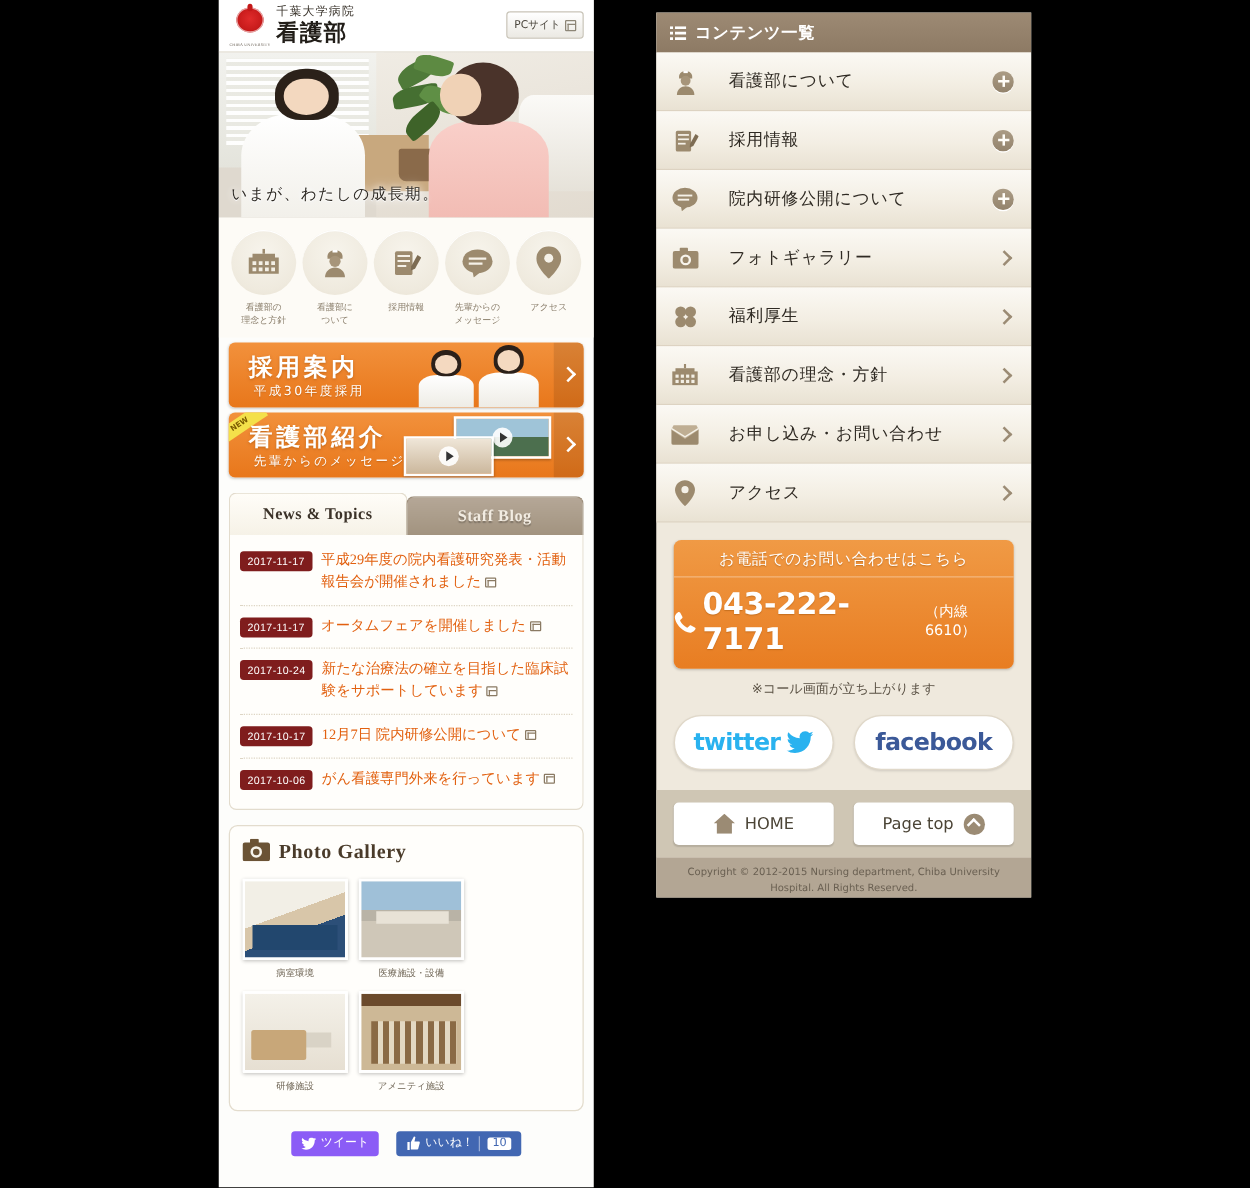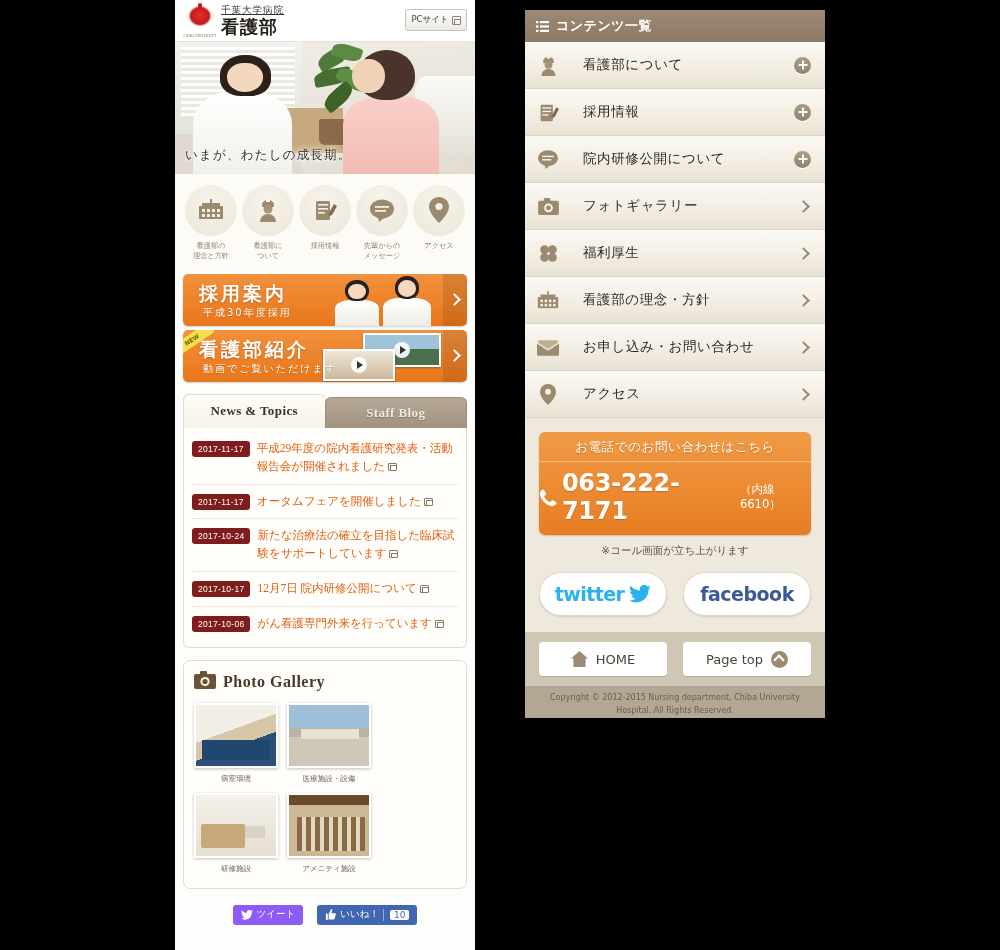--- a/index.html
+++ b/index.html
@@ -32,21 +32,21 @@
   .logo-mark .seal:before{
     content:""; position:absolute; left:50%; top:-3px; width:4px; height:6px;
     background:#c31818; transform:translateX(-50%) rotate(0deg); border-radius:2px;
   }
   .logo-mark .uniname {
     position:absolute; left:0; bottom:0; width:34px; text-align:center;
     font-size:3.2px; letter-spacing:.2px; color:#6b6257; line-height:1.25;
     font-family:"Liberation Serif",serif;
   }
   .brand { margin-left:4px; line-height:1; }
-  .brand .sub { font-size:9.5px; color:#3a342c; letter-spacing:1px; margin-bottom:3px;text-decoration:underline; }
+  .brand .sub { font-size:9.5px; color:#3a342c; letter-spacing:1px; margin-bottom:3px; }
   .brand .main { font-size:18px; color:#211d18; letter-spacing:1px; font-weight:bold; }
   #pc-site-button {
     position:absolute; right:8px; top:9px;
     width:62px; height:22px; border:1px solid #c9c4b8; border-radius:3px;
     background:linear-gradient(#ffffff,#ebe9e3);
     display:flex; align-items:center; justify-content:center; gap:3px;
     font-size:8.5px; color:#4b463d;
   }
   #pc-site-button .ext {
     width:9px;height:9px;border:1px solid #8d8给;border:1px solid #8d8677;border-radius:1px;
@@ -461,21 +461,21 @@
       <div id="new-ribbon">NEW</div>
       <div class="thumbs">
         <div class="vth vth1">
             <div class="playbtn"></div>
           </div>
         <div class="vth vth2">
             <div class="playbtn"></div>
           </div>
       </div>
       <div class="b-title">看護部紹介</div>
-      <div class="b-sub">動画でご覧いただけます</div>
+      <div class="b-sub">先輩からのメッセージ</div>
       <div class="arrow-cap"></div>
     </div>
 
     <div id="news-box">
       <div id="news-tabs">
         <div class="news-tab" id="tab-news">News &amp; Topics</div>
         <div class="news-tab" id="tab-blog">Staff Blog</div>
       </div>
       <div id="news-list">
         <div class="news-row">
@@ -681,21 +681,21 @@
       <span class="chev"></span>
     </div>
 
     <div id="contact-area">
       <div id="phone-box">
         <div id="phone-head">お電話でのお問い合わせはこちら</div>
         <div id="phone-num-row">
           <svg width="19" height="19" viewBox="0 0 20 20" aria-hidden="true">
             <path d="M4.2 1.2C3 1.6 1.2 3.6 1 5.3c-.3 2.8 1.9 7 4.6 9.7 2.7 2.7 6.9 4.9 9.7 4.6 1.7-.2 3.7-2 4.1-3.2.2-.6-.1-1-.6-1.3l-3.3-1.9c-.5-.3-1-.2-1.4.2l-1.4 1.5c-.3.3-.7.4-1.1.2-1.1-.6-2.3-1.5-3.3-2.5-1-1-1.9-2.2-2.5-3.3-.2-.4-.1-.8.2-1.1l1.5-1.4c.4-.4.5-.9.2-1.4L5.8 1.9c-.3-.6-.9-.9-1.6-.7z" fill="#fff"></path>
           </svg>
-          <span id="phone-number">063-222-7171</span>
+          <span id="phone-number">043-222-7171</span>
           <span id="phone-ext">（内線6610）</span>
         </div>
       </div>
       <div id="phone-note">※コール画面が立ち上がります</div>
     </div>
 
     <div id="sns-row">
       <div class="sns-btn">
         <span id="twitter-label">twitter</span>
         <svg width="22" height="18" viewBox="0 0 12 10" aria-hidden="true">

